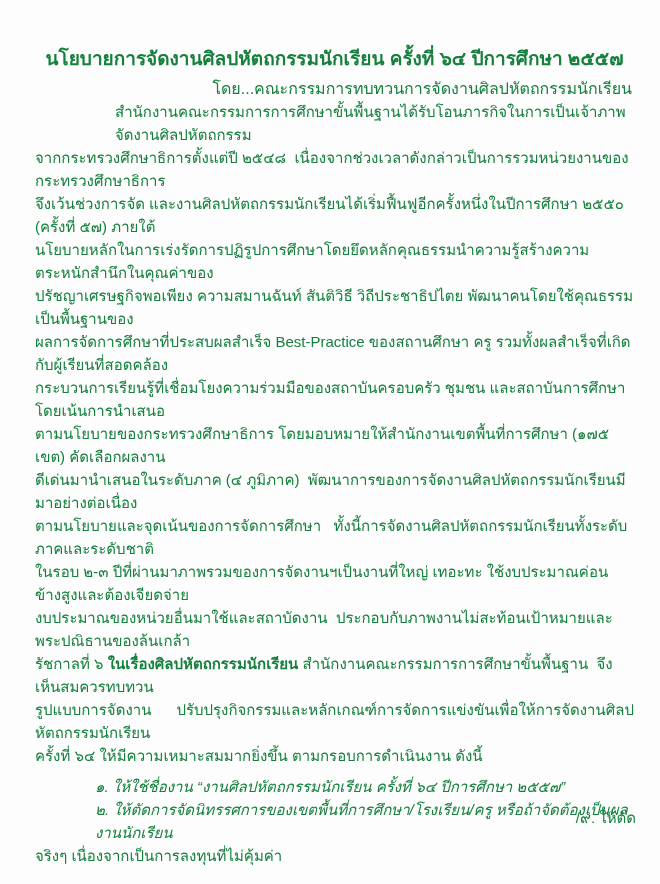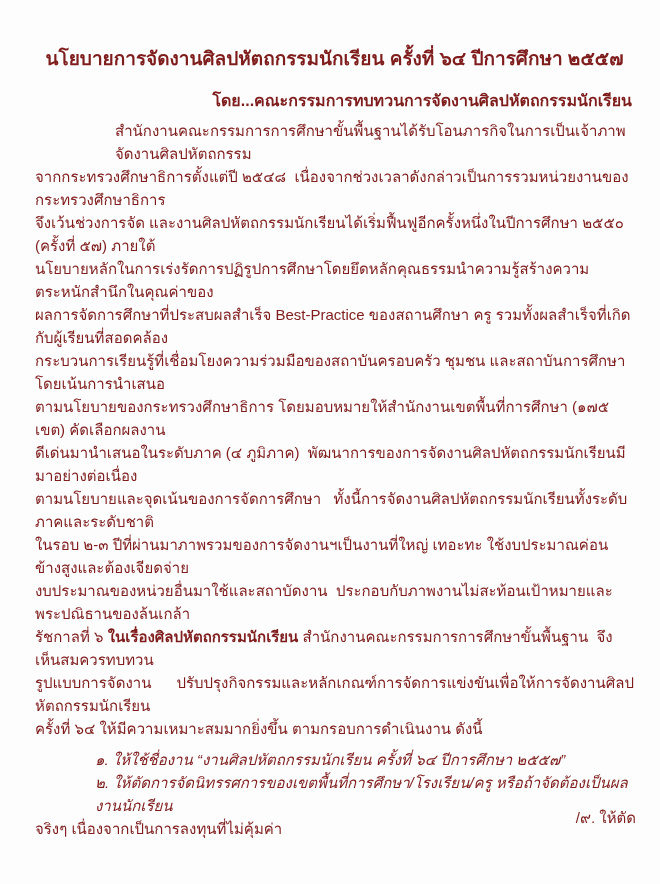--- a/index.html
+++ b/index.html
@@ -1,42 +1,42 @@
 <!DOCTYPE html>
 <html><head>
 <meta charset="utf-8">
 <style>
   html, body { margin: 0; padding: 0; background: #ffffff; }
   .page {
     position: relative;
     width: 660px;
     height: 884px;
     background: #fdfdfd;
-    color: #7f1d1d;
+    color: #15803d;
     font-family: "Liberation Sans", "DejaVu Sans", sans-serif;
     overflow: hidden;
   }
   .content { padding: 46px 26px 0 35px; }
   .doc-title {
     text-align: center;
     font-weight: bold;
     font-size: 19px;
     line-height: 26px;
     white-space: pre-wrap;
   }
   .doc-byline {
     text-align: right;
-    font-weight: bold;
+    font-weight: normal;
     font-size: 16px;
     line-height: 23px;
-    margin-top: 17px;
+    margin-top: 5px;
     padding-right: 2px;
     white-space: pre-wrap;
   }
-  .intro { margin-top: 7px; }
+  .intro { margin-top: 0; }
   .items { margin-top: 8px; }
   .line {
     font-size: 15px;
     line-height: 23px;
     white-space: pre-wrap;
   }
   .indent-first { padding-left: 80px; }
   .indent-num { padding-left: 60px; font-style: italic; }
   .bold { font-weight: bold; text-align: center; }
   .footer-mark {
@@ -55,20 +55,21 @@
   <div class="content">
 
     <div class="doc-title">นโยบายการจัดงานศิลปหัตถกรรมนักเรียน ครั้งที่ ๖๔ ปีการศึกษา ๒๕๕๗</div>
     <div class="doc-byline">โดย...คณะกรรมการทบทวนการจัดงานศิลปหัตถกรรมนักเรียน</div>
 
     <div class="intro">
       <div class="line indent-first">สำนักงานคณะกรรมการการศึกษาขั้นพื้นฐานได้รับโอนภารกิจในการเป็นเจ้าภาพจัดงานศิลปหัตถกรรม</div>
       <div class="line">จากกระทรวงศึกษาธิการตั้งแต่ปี ๒๕๔๘  เนื่องจากช่วงเวลาดังกล่าวเป็นการรวมหน่วยงานของกระทรวงศึกษาธิการ</div>
       <div class="line">จึงเว้นช่วงการจัด และงานศิลปหัตถกรรมนักเรียนได้เริ่มฟื้นฟูอีกครั้งหนึ่งในปีการศึกษา ๒๕๕๐ (ครั้งที่ ๕๗) ภายใต้</div>
       <div class="line">นโยบายหลักในการเร่งรัดการปฏิรูปการศึกษาโดยยึดหลักคุณธรรมนำความรู้สร้างความตระหนักสำนึกในคุณค่าของ</div>
+      <div class="line">ปรัชญาเศรษฐกิจพอเพียง ความสมานฉันท์ สันติวิธี วิถีประชาธิปไตย พัฒนาคนโดยใช้คุณธรรมเป็นพื้นฐานของ</div>
       <div class="line">ผลการจัดการศึกษาที่ประสบผลสำเร็จ Best-Practice ของสถานศึกษา ครู รวมทั้งผลสำเร็จที่เกิดกับผู้เรียนที่สอดคล้อง</div>
       <div class="line">กระบวนการเรียนรู้ที่เชื่อมโยงความร่วมมือของสถาบันครอบครัว ชุมชน และสถาบันการศึกษา  โดยเน้นการนำเสนอ</div>
       <div class="line">ตามนโยบายของกระทรวงศึกษาธิการ โดยมอบหมายให้สำนักงานเขตพื้นที่การศึกษา (๑๗๕ เขต) คัดเลือกผลงาน</div>
       <div class="line">ดีเด่นมานำเสนอในระดับภาค (๔ ภูมิภาค)  พัฒนาการของการจัดงานศิลปหัตถกรรมนักเรียนมีมาอย่างต่อเนื่อง</div>
       <div class="line">ตามนโยบายและจุดเน้นของการจัดการศึกษา   ทั้งนี้การจัดงานศิลปหัตถกรรมนักเรียนทั้งระดับภาคและระดับชาติ</div>
       <div class="line">ในรอบ ๒-๓ ปีที่ผ่านมาภาพรวมของการจัดงานฯเป็นงานที่ใหญ่ เทอะทะ ใช้งบประมาณค่อนข้างสูงและต้องเจียดจ่าย</div>
       <div class="line">งบประมาณของหน่วยอื่นมาใช้และสถาบัดงาน  ประกอบกับภาพงานไม่สะท้อนเป้าหมายและพระปณิธานของล้นเกล้า</div>
       <div class="line"><span>รัชกาลที่ ๖ </span><span class="bold">ในเรื่องศิลปหัตถกรรมนักเรียน</span><span> สำนักงานคณะกรรมการการศึกษาขั้นพื้นฐาน  จึงเห็นสมควรทบทวน</span></div>
       <div class="line">รูปแบบการจัดงาน      ปรับปรุงกิจกรรมและหลักเกณฑ์การจัดการแข่งขันเพื่อให้การจัดงานศิลปหัตถกรรมนักเรียน</div>
       <div class="line">ครั้งที่ ๖๔ ให้มีความเหมาะสมมากยิ่งขึ้น ตามกรอบการดำเนินงาน ดังนี้</div>

